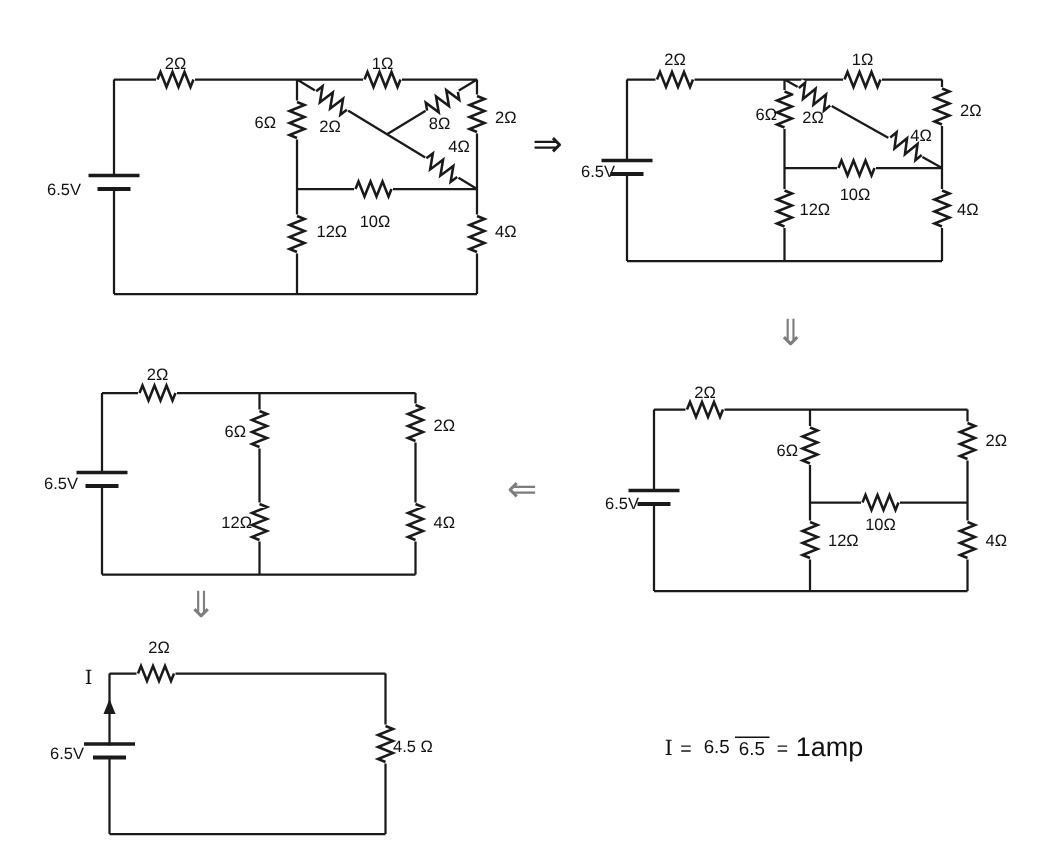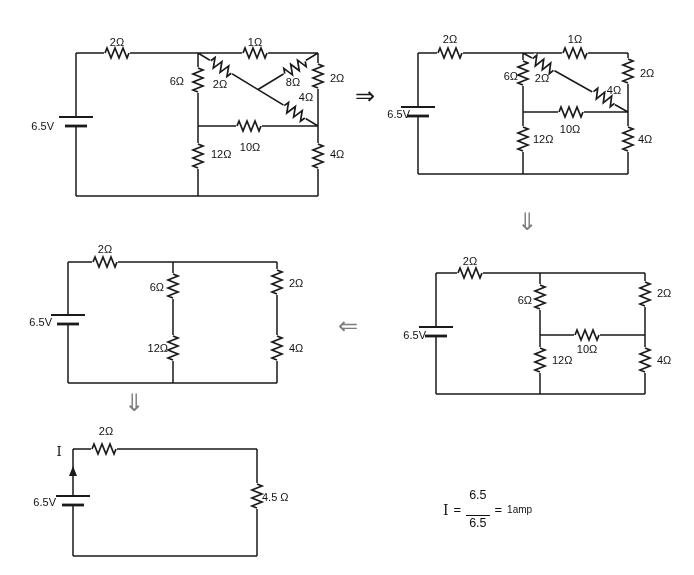--- a/index.html
+++ b/index.html
@@ -5,25 +5,25 @@
   html,body{margin:0;padding:0;background:#ffffff;}
   body{width:694px;height:575px;position:relative;overflow:hidden;
        font-family:"Liberation Sans",sans-serif;color:#111;}
   #canvas{position:absolute;left:0;top:0;}
   .lbl{font:11px "Liberation Sans",sans-serif;fill:#111;}
   .serif{font-family:"DejaVu Serif","Liberation Serif",serif;font-size:13px;}
   .arrow{font-family:"DejaVu Sans",sans-serif;font-size:24px;}
   .equation{position:absolute;left:443px;top:488px;display:inline-flex;
             align-items:center;gap:5px;font-size:13px;color:#111;}
   .equation .lhs{font-family:"DejaVu Serif","Liberation Serif",serif;font-size:14px;}
-  .frac{display:inline-flex;flex-direction:column;align-items:center;
-        font-size:12.5px;line-height:15px;gap:12px;}
+  .frac{display:inline-flex;flex-direction:row;align-items:center;
+        font-size:12.5px;line-height:15px;}
   .frac .den{border-top:1.3px solid #111;padding:0 3px;}
   .frac .num{padding:0 3px;}
-  .result{font-size:10px;}
+  .result{font-size:18px;}
 </style>
 </head>
 <body>
 
 <svg id="canvas" width="694" height="575" viewBox="0 0 694 575">
   <defs>
     <g id="res">
       <rect x="-13" y="-6" width="26" height="12" fill="#fff" stroke="none"></rect>
       <path d="M-12,0 L-10,-5 L-6,5 L-2,-5 L2,5 L6,-5 L10,5 L12,0" fill="none"></path>
     </g>

